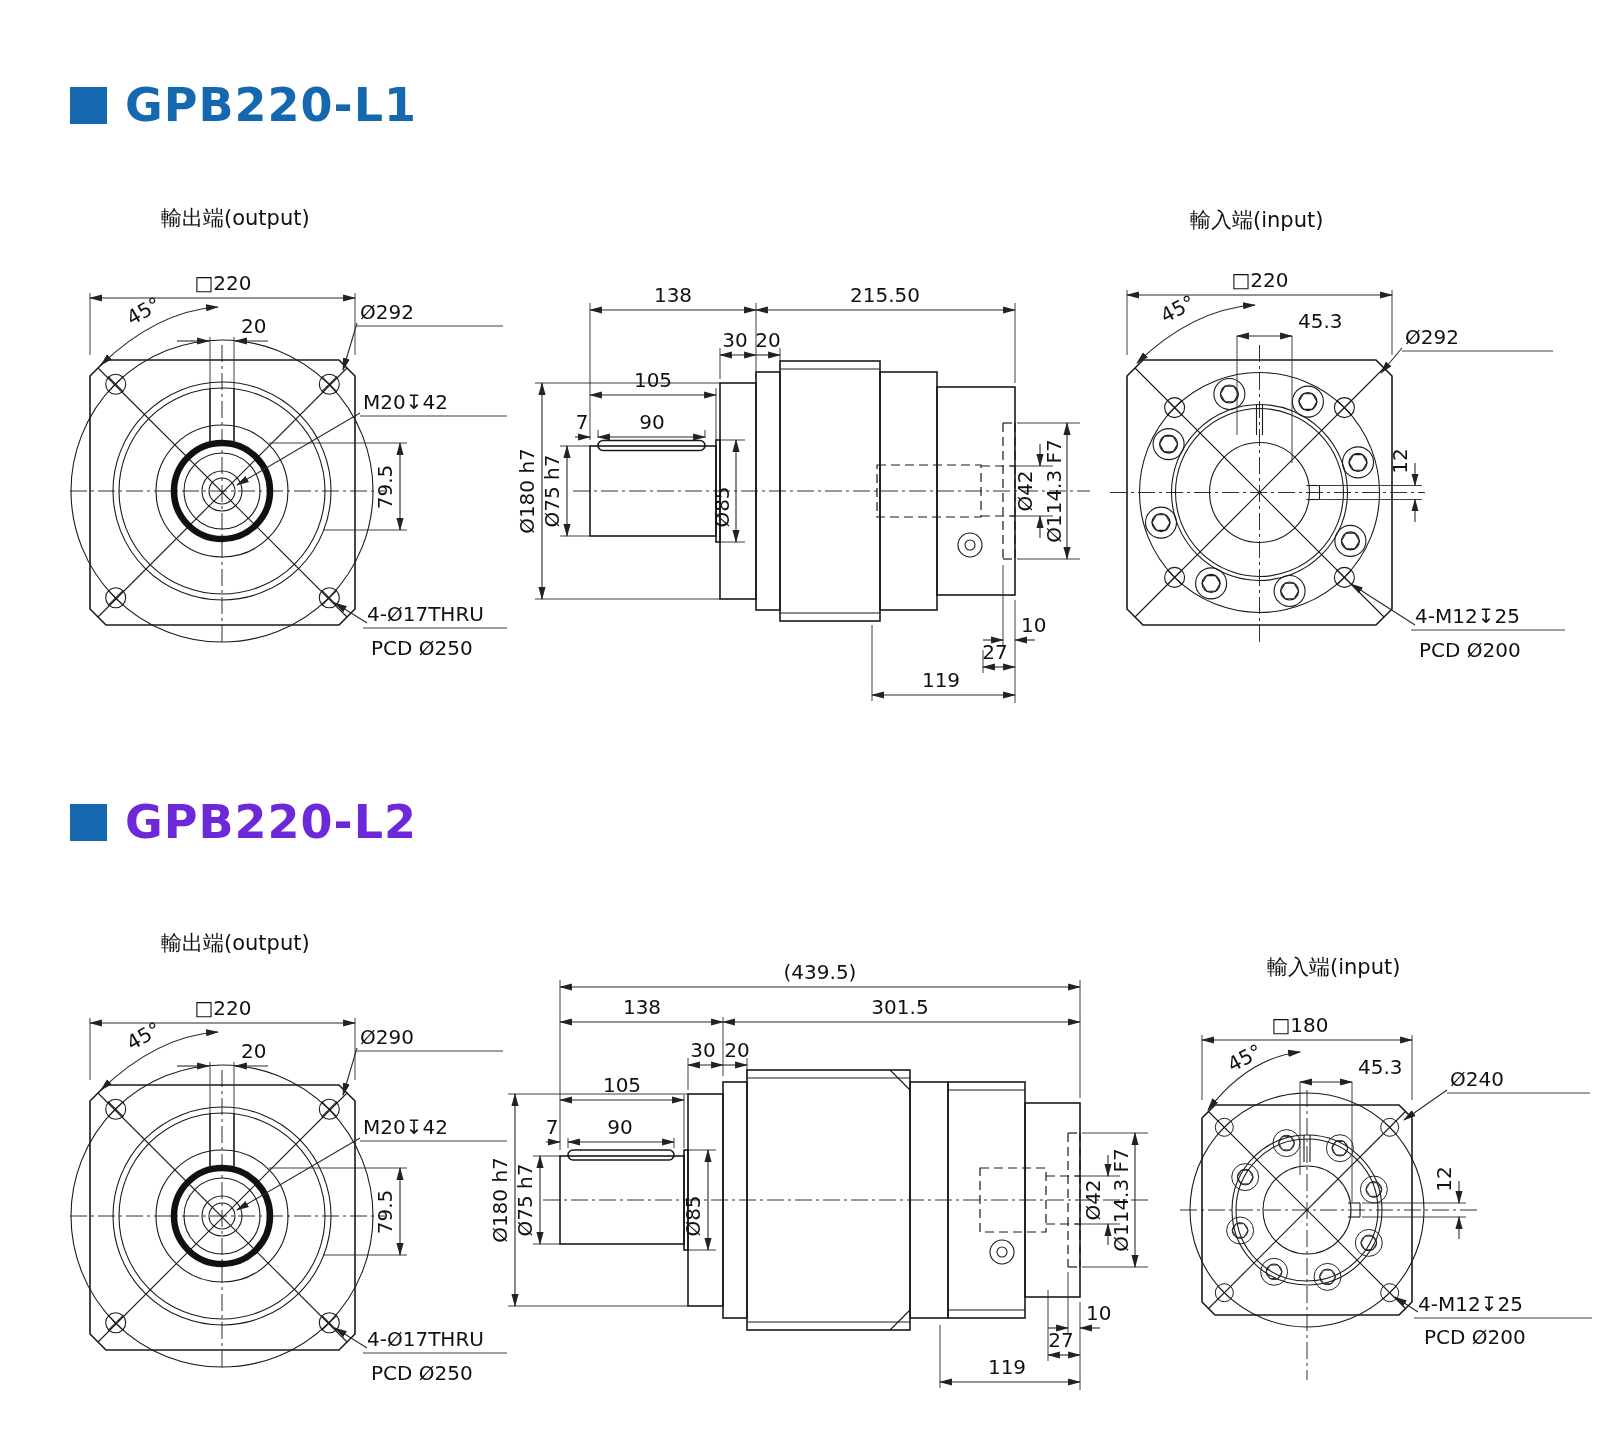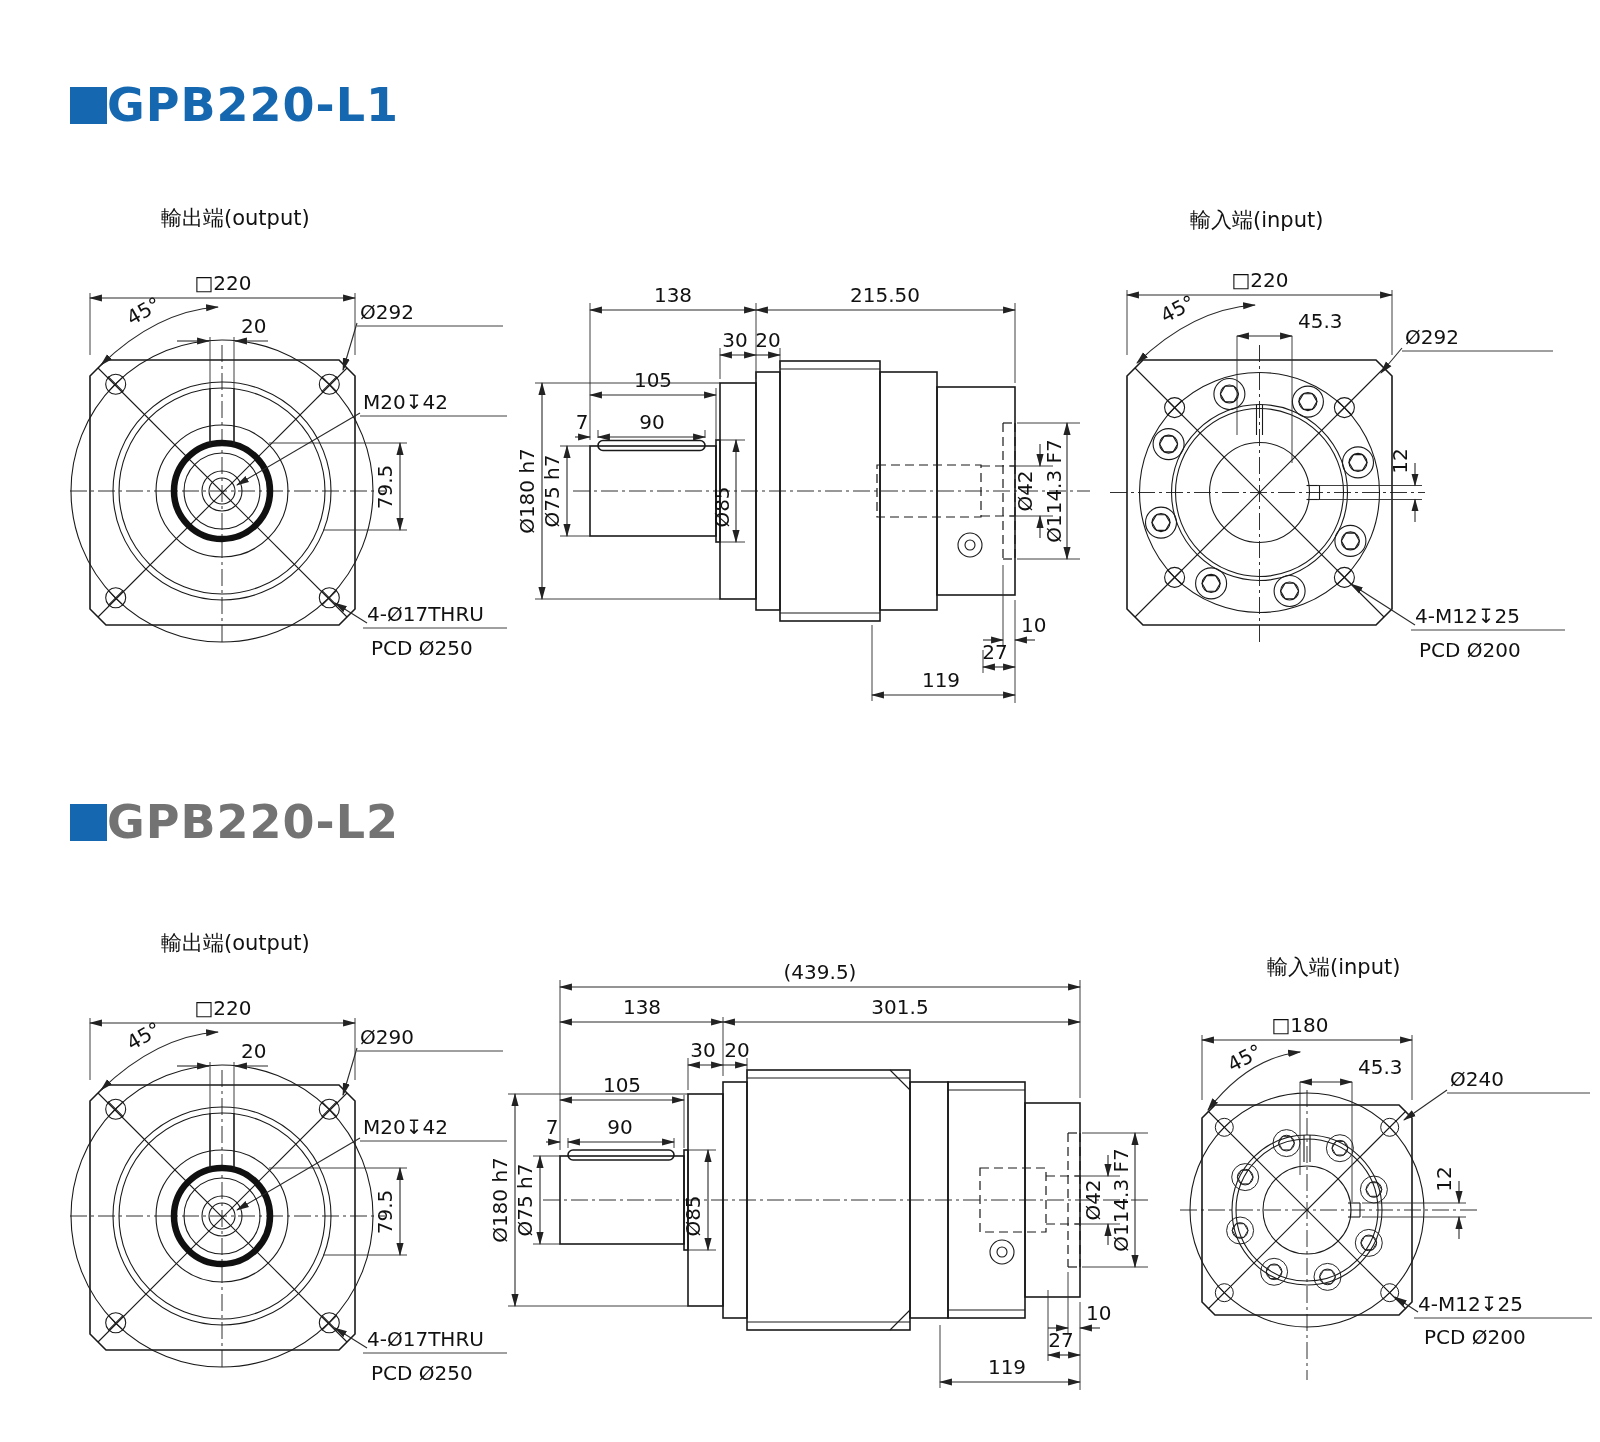--- a/index.html
+++ b/index.html
@@ -1,18 +1,18 @@
 <!DOCTYPE html>
 <html><head>
 <meta charset="utf-8">
 <style>
   html,body{margin:0;padding:0;background:#ffffff;}
   #page{position:relative;width:1600px;height:1442px;background:#fff;overflow:hidden;
         font-family:"DejaVu Sans",sans-serif;}
-  .sec-title{position:absolute;display:flex;align-items:center;}
+  .sec-title{position:absolute;display:flex;align-items:center;gap:18px;}
   .sec-title .sq{width:37px;height:37px;}
   .sec-title h2{margin:0;font-size:46px;font-weight:bold;letter-spacing:1px;
                 font-family:"DejaVu Sans",sans-serif;}
   svg{position:absolute;overflow:visible;}
   .ln{stroke:#1a1a1a;stroke-width:1.6;fill:none;}
   .l1{stroke:#1a1a1a;stroke-width:1.1;fill:none;}
   .dk{stroke:#101010;stroke-width:6.5;fill:none;}
   .dm{stroke:#2a2a2a;stroke-width:1.1;fill:none;}
   .ex{stroke:#2a2a2a;stroke-width:0.9;fill:none;}
   .hd{stroke:#1a1a1a;stroke-width:1.2;fill:none;stroke-dasharray:9 5;}
@@ -233,21 +233,21 @@
     <line x1="330" y1="327" x2="330" y2="304.5" class="dm" marker-end="url(#arr)"></line>
     <text x="322" y="266" class="mid" transform="rotate(-90 322 266)">12</text>
     <line x1="330" y1="430" x2="266" y2="389" class="dm" marker-end="url(#arr)"></line>
     <line x1="326" y1="435" x2="480" y2="435" class="ex"></line>
     <text x="330" y="428">4-M12↧25</text>
     <text x="334" y="462">PCD Ø200</text>
   </svg>
 
   <div class="sec-title" style="left:70px;top:795px;">
     <span class="sq" style="background:#1568b0"></span>
-    <h2 style="color:#737373">GPB220-L2</h2>
+    <h2 style="color:#6d28d9">GPB220-L2</h2>
   </div>
 
   <svg style="left:55px;top:920px;" width="460" height="480" viewBox="0 0 460 480">
     <text x="106" y="30" class="cjk">輸出端(output)</text>
     <use href="#outgeo"></use>
     <line x1="35" y1="160" x2="35" y2="98" class="ex"></line>
     <line x1="300" y1="160" x2="300" y2="98" class="ex"></line>
     <line x1="35" y1="103" x2="300" y2="103" class="dm" marker-start="url(#arr)" marker-end="url(#arr)"></line>
     <text x="168" y="95" class="mid">□220</text>
     <path d="M 163 112 Q 102 116 46 170" class="dm" marker-start="url(#arr)" marker-end="url(#arr)"></path>

